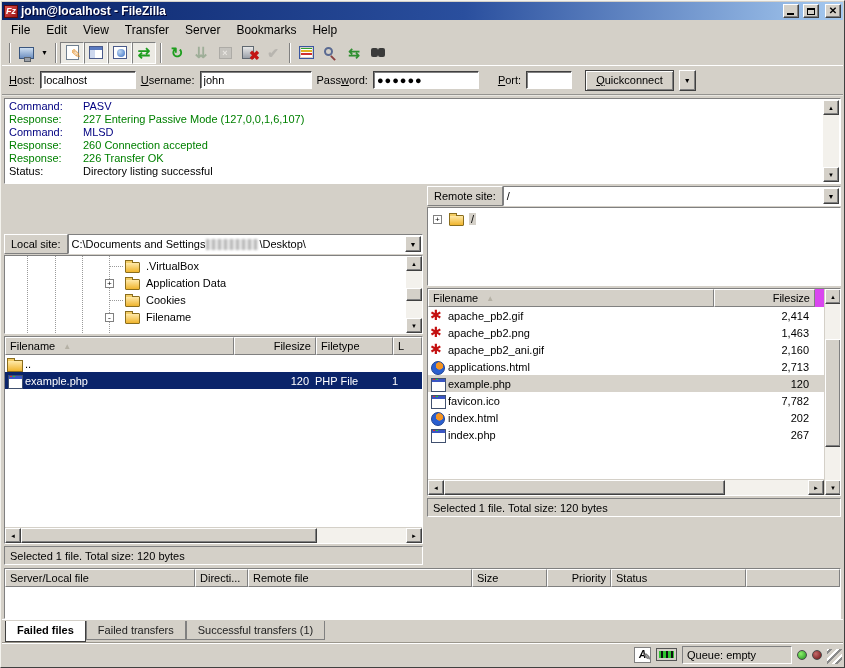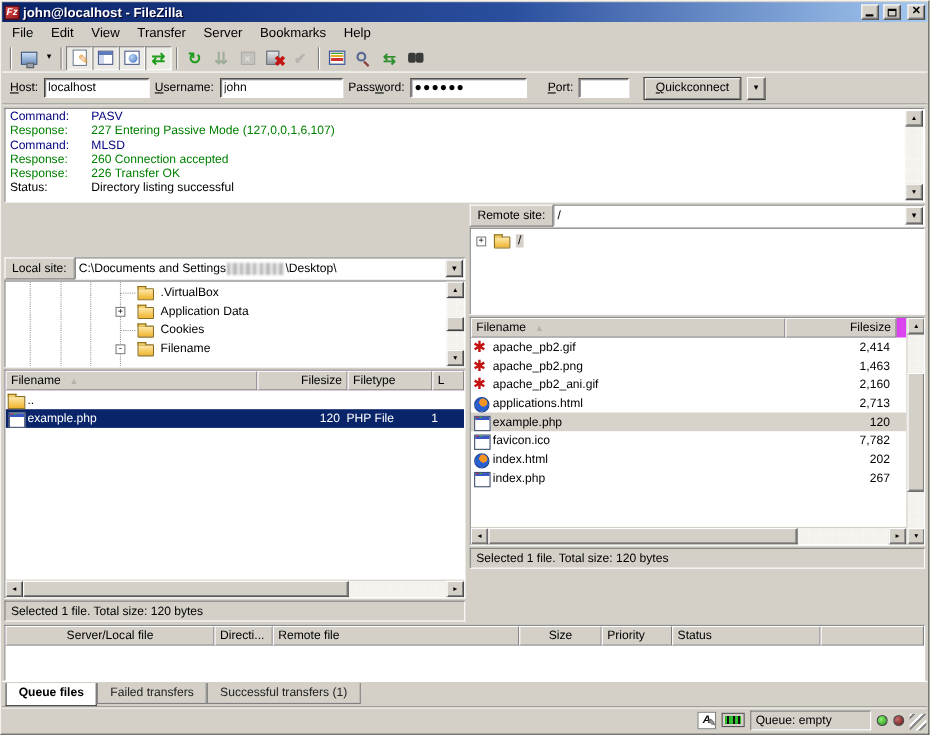--- a/index.html
+++ b/index.html
@@ -172,25 +172,25 @@
   .sbh-btn{width:16px;flex:0 0 16px;height:100%;background:#d4d0c8;border:1px solid;
     border-color:#fff #404040 #404040 #fff;box-shadow:inset -1px -1px 0 #808080;
     display:flex;align-items:center;justify-content:center;font-size:6px;}
   .sbh-thumb{height:100%;background:#d4d0c8;border:1px solid;
     border-color:#fff #404040 #404040 #fff;box-shadow:inset -1px -1px 0 #808080;width:71%;}
   .status-row{height:19px;flex:0 0 19px;margin-top:2px;display:flex;align-items:center;
     padding:0 5px;background:#d4d0c8;border:1px solid;border-color:#808080 #fff #fff #808080;}
   
   .queue{margin:3px 2px 0 2px;display:flex;flex-direction:column;flex:1;
     border:1px solid;border-color:#808080 #fff #fff #808080;background:#fff;overflow:hidden;}
-  .qc-1{width:190px;flex:0 0 190px;justify-content:center;}
+  .qc-1{width:190px;flex:0 0 190px;}
   .qc-2{width:53px;flex:0 0 53px;}
   .qc-3{width:224px;flex:0 0 224px;}
-  .qc-4{width:75px;flex:0 0 75px;justify-content:center;}
-  .qc-5{width:64px;flex:0 0 64px;}
+  .qc-4{width:75px;flex:0 0 75px;justify-content:flex-start;}
+  .qc-5{width:64px;flex:0 0 64px;justify-content:flex-end;}
   .qc-6{width:135px;flex:0 0 135px;text-align:center;}
   .qc-7{flex:1;}
   .queue-body{flex:1;background:#fff;}
   
   .tabs{height:23px;flex:0 0 23px;display:flex;align-items:flex-start;padding:1px 0 0 3px;
     border-top:1px solid #fff;}
   .tab{height:19px;padding:3px 11px;background:#d4d0c8;border:1px solid #808080;border-top:none;
     white-space:nowrap;color:#222;}
   .tab.active{background:#fff;font-weight:bold;height:21px;border-color:#404040;color:#000;}
   
@@ -530,21 +530,21 @@
           <span>Status</span>
         </div>
       <div class="hcell qc-7">
           <span></span>
         </div>
     </div>
     <div class="queue-body"></div>
   </div>
 
   <div class="tabs">
-    <div class="tab active">Queue files</div>
+    <div class="tab active">Failed files</div>
     <div class="tab">Failed transfers</div>
     <div class="tab">Successful transfers (1)</div>
   </div>
 
   <div class="statusbar">
     <div class="ic-datatype">A</div>
     <div class="ic-speed"></div>
     <div class="queue-pill">
         <span>Queue: empty</span>
       </div>

